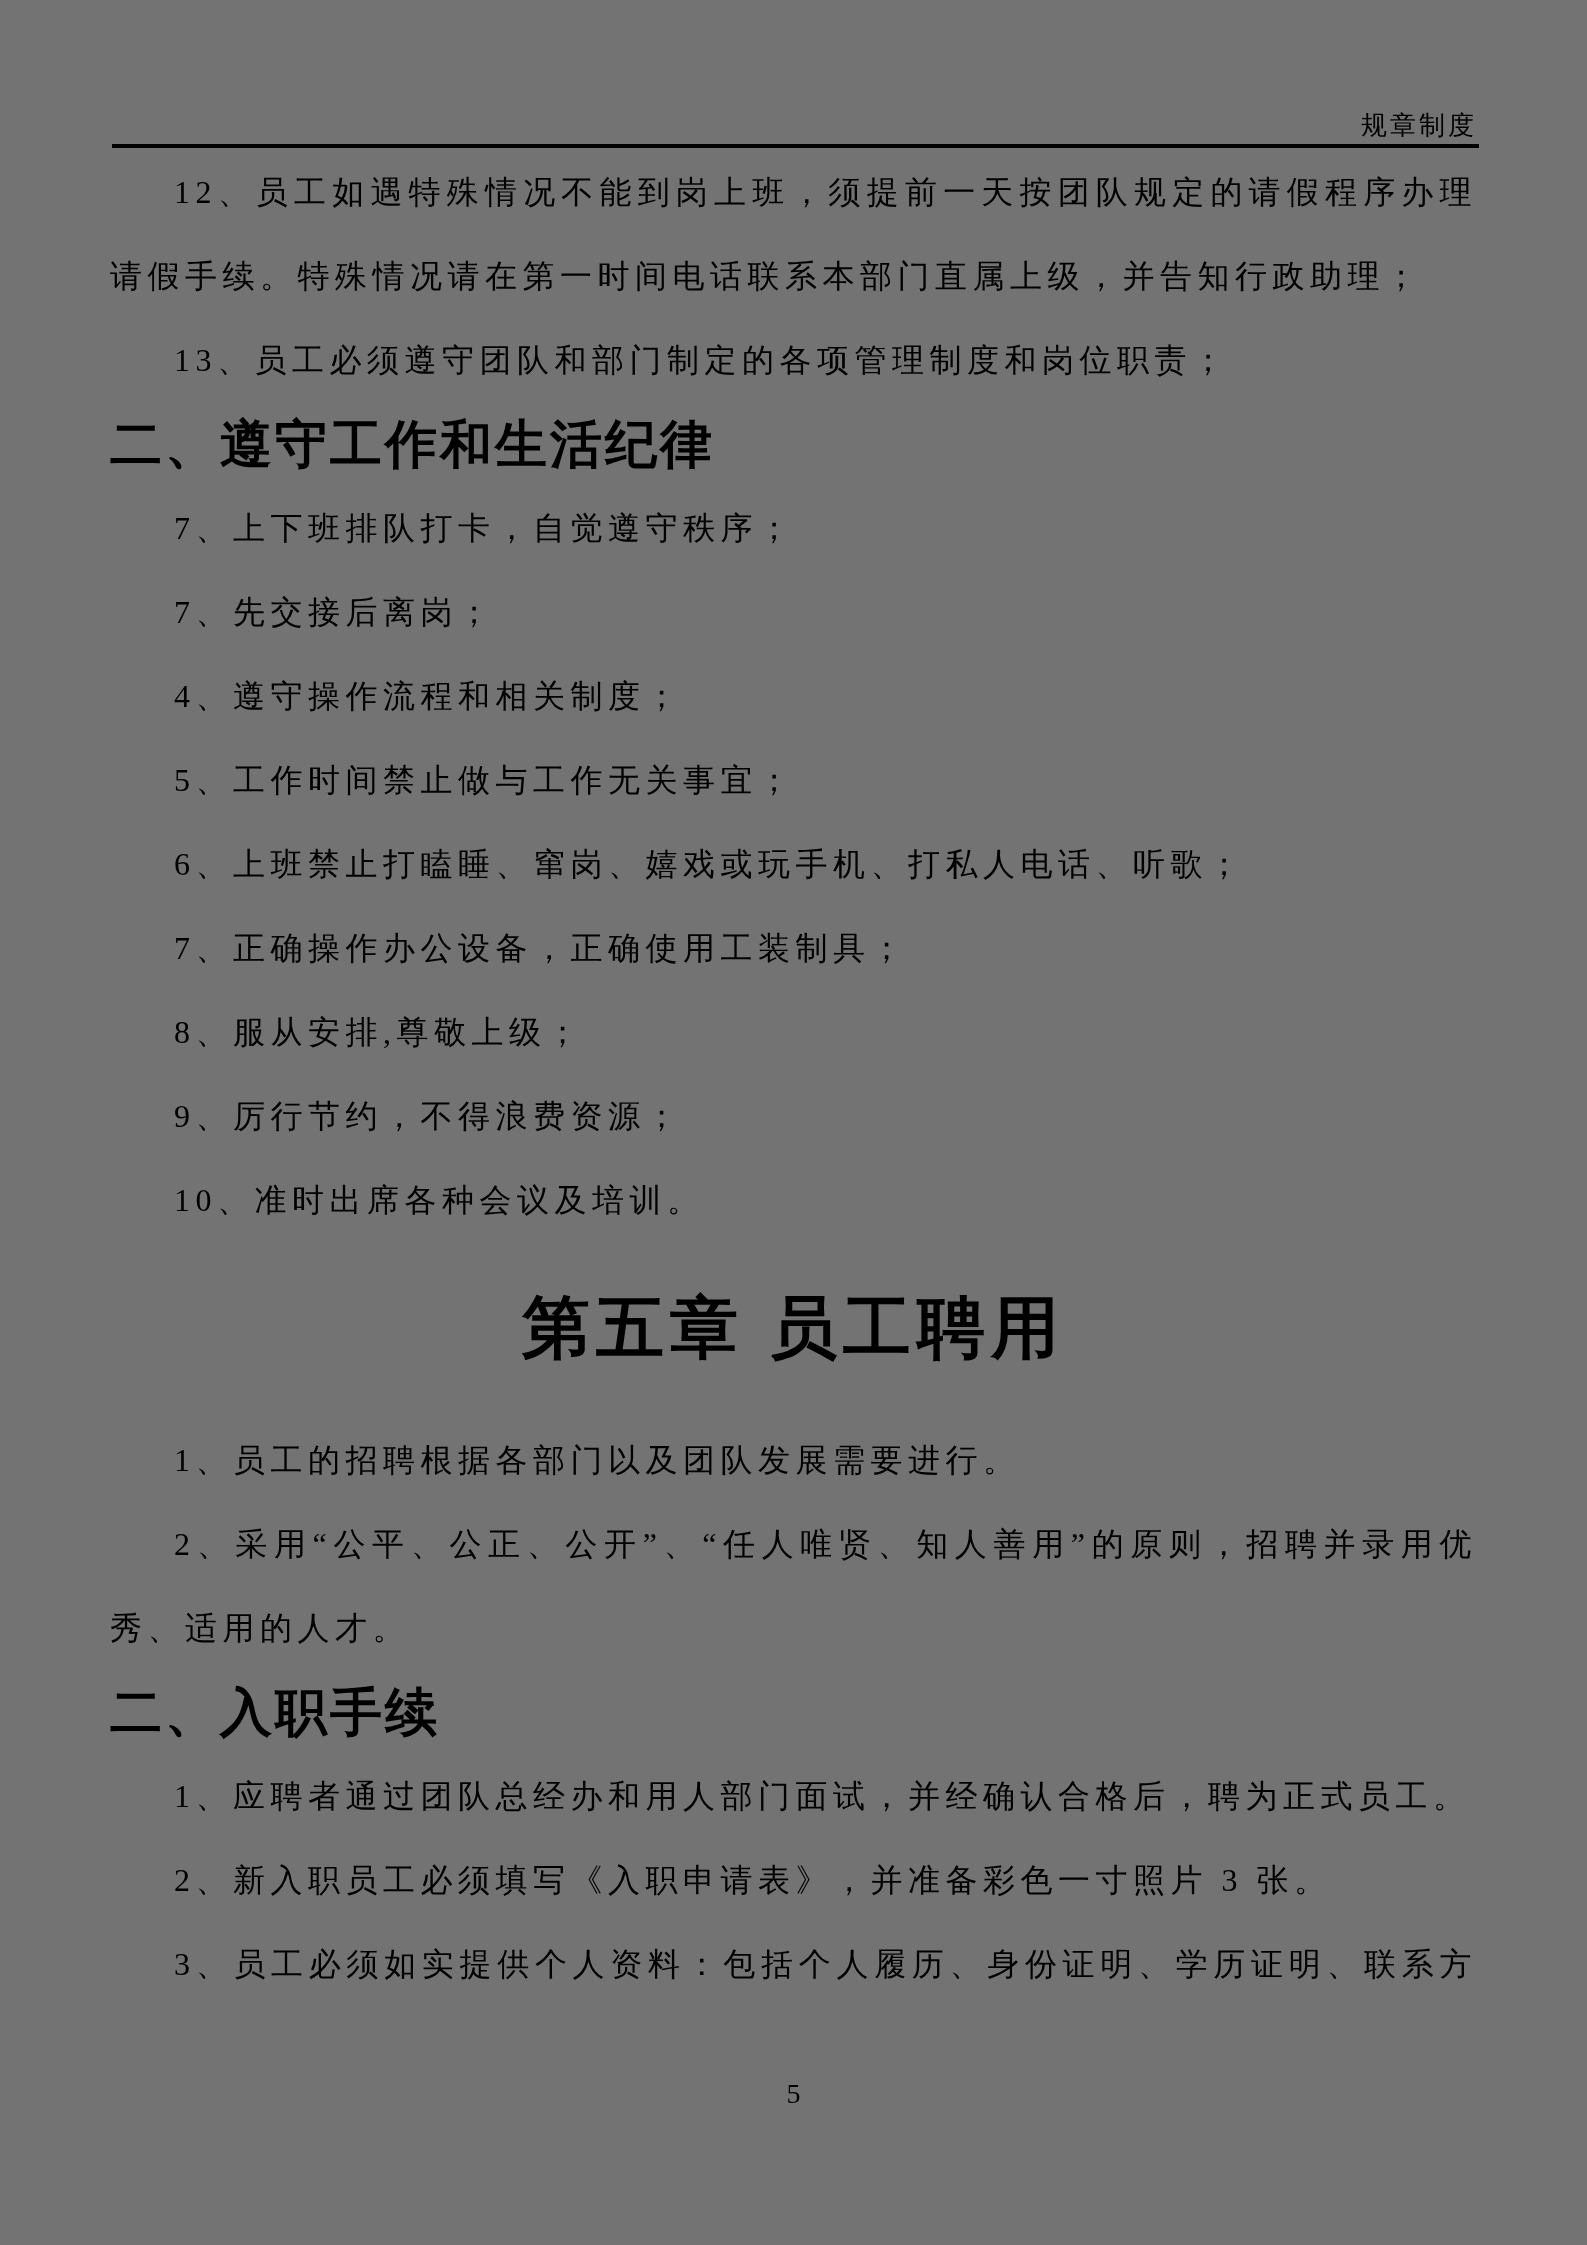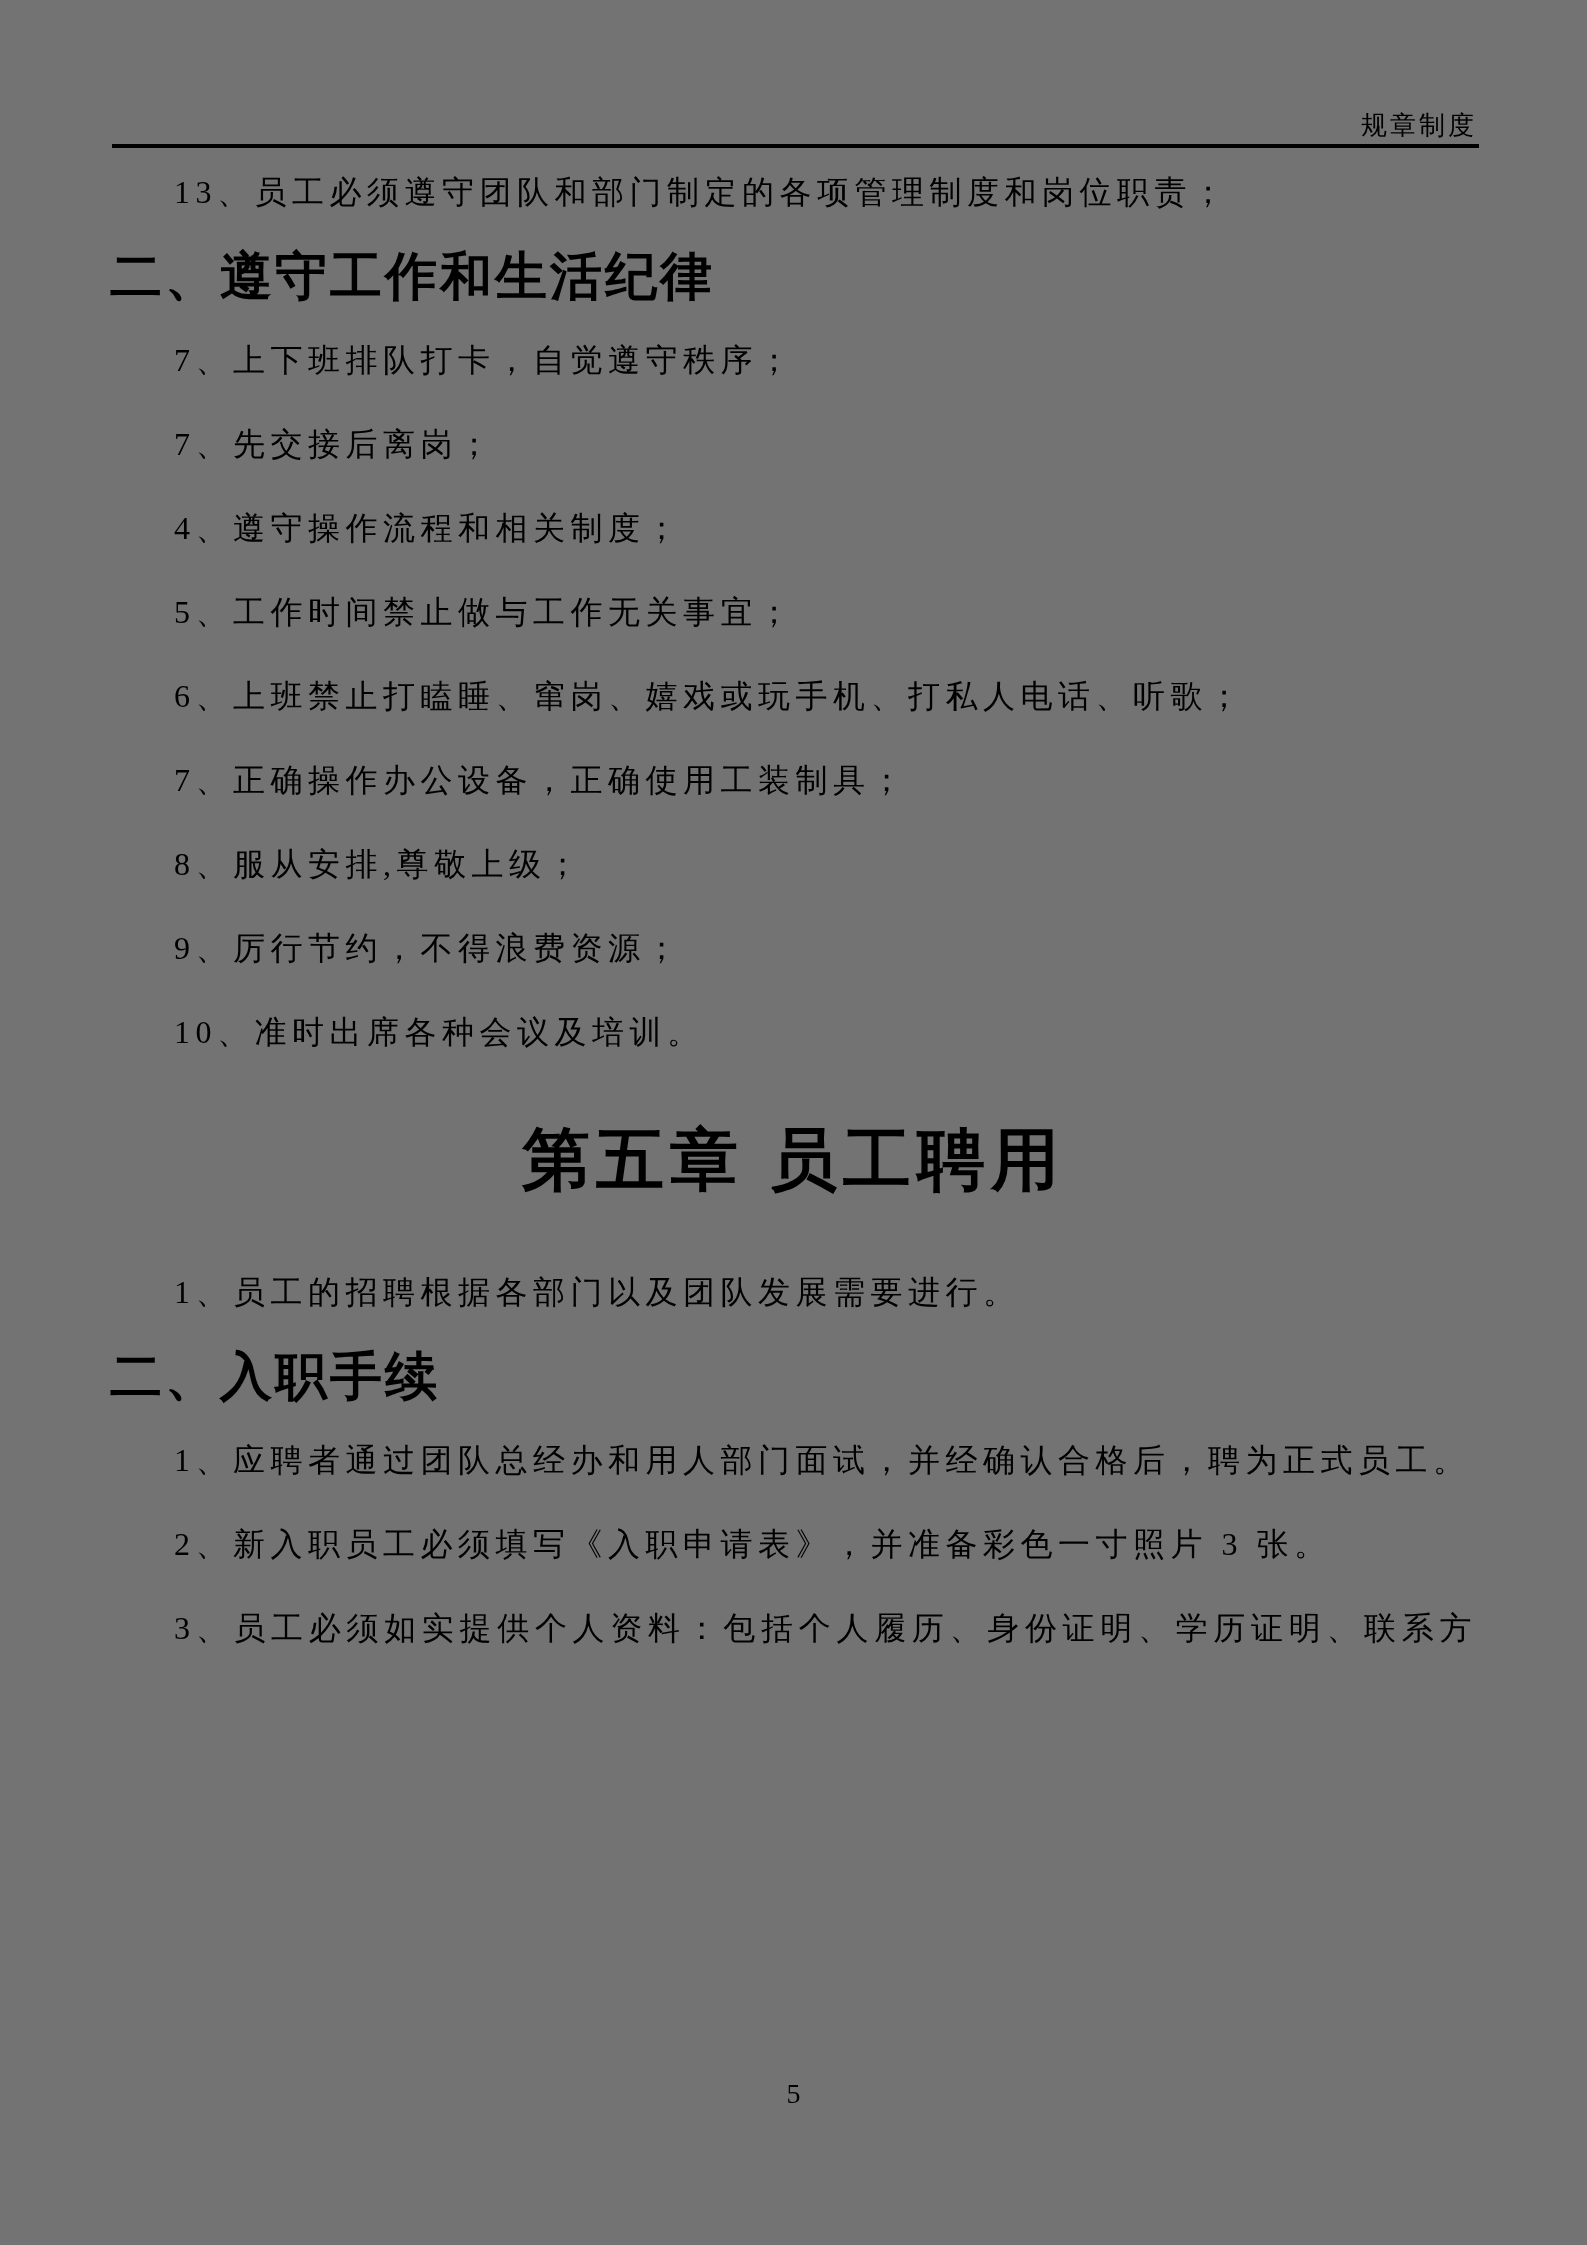--- a/index.html
+++ b/index.html
@@ -83,39 +83,41 @@
 
 <div class="page">
 
   <header class="page-header">
     <div class="header-label">规章制度</div>
   </header>
   <div class="header-rule"></div>
 
   <main class="doc-body">
 
+    <p class="body-para indent">12、员工如遇特殊情况不能到岗上班，须提前一天按团队规定的请假程序办理请假手续。特殊情况请在第一时间电话联系本部门直属上级，并告知行政助理；</p>
 
     <p class="body-para indent">13、员工必须遵守团队和部门制定的各项管理制度和岗位职责；</p>
 
     <h2 class="section-heading">二、遵守工作和生活纪律</h2>
 
     <p class="body-para indent">7、上下班排队打卡，自觉遵守秩序；</p>
     <p class="body-para indent">7、先交接后离岗；</p>
     <p class="body-para indent">4、遵守操作流程和相关制度；</p>
     <p class="body-para indent">5、工作时间禁止做与工作无关事宜；</p>
     <p class="body-para indent">6、上班禁止打瞌睡、窜岗、嬉戏或玩手机、打私人电话、听歌；</p>
     <p class="body-para indent">7、正确操作办公设备，正确使用工装制具；</p>
     <p class="body-para indent">8、服从安排,尊敬上级；</p>
     <p class="body-para indent">9、厉行节约，不得浪费资源；</p>
     <p class="body-para indent">10、准时出席各种会议及培训。</p>
 
     <h1 class="chapter-title">第五章 员工聘用</h1>
 
 
     <p class="body-para indent">1、员工的招聘根据各部门以及团队发展需要进行。</p>
+    <p class="body-para indent">2、采用“公平、公正、公开”、“任人唯贤、知人善用”的原则，招聘并录用优秀、适用的人才。</p>
 
     <h2 class="section-heading">二、入职手续</h2>
 
     <p class="body-para indent">1、应聘者通过团队总经办和用人部门面试，并经确认合格后，聘为正式员工。</p>
     <p class="body-para indent">2、新入职员工必须填写《入职申请表》，并准备彩色一寸照片 3 张。</p>
     <p class="body-para indent fill">3、员工必须如实提供个人资料：包括个人履历、身份证明、学历证明、联系方</p>
 
   </main>
 
   <footer>

